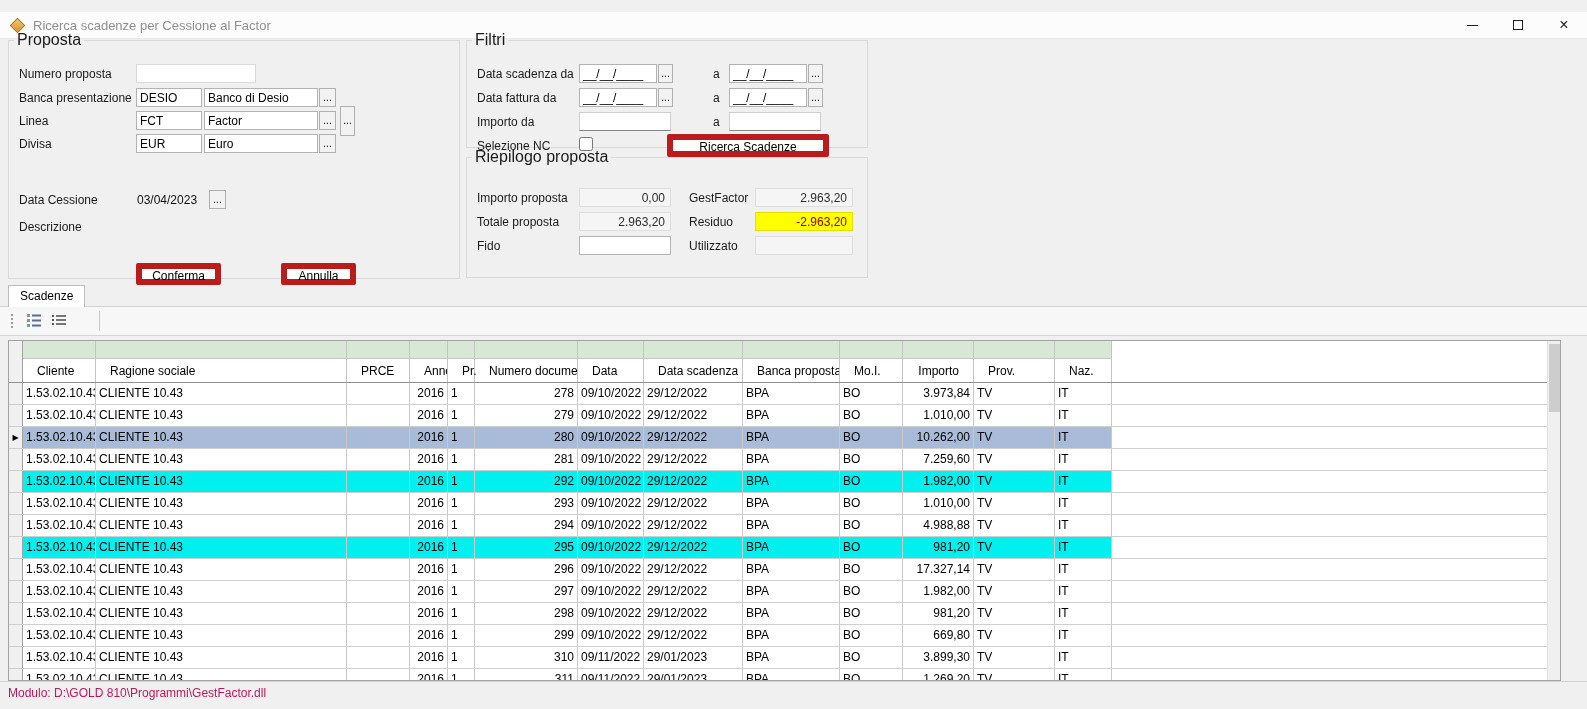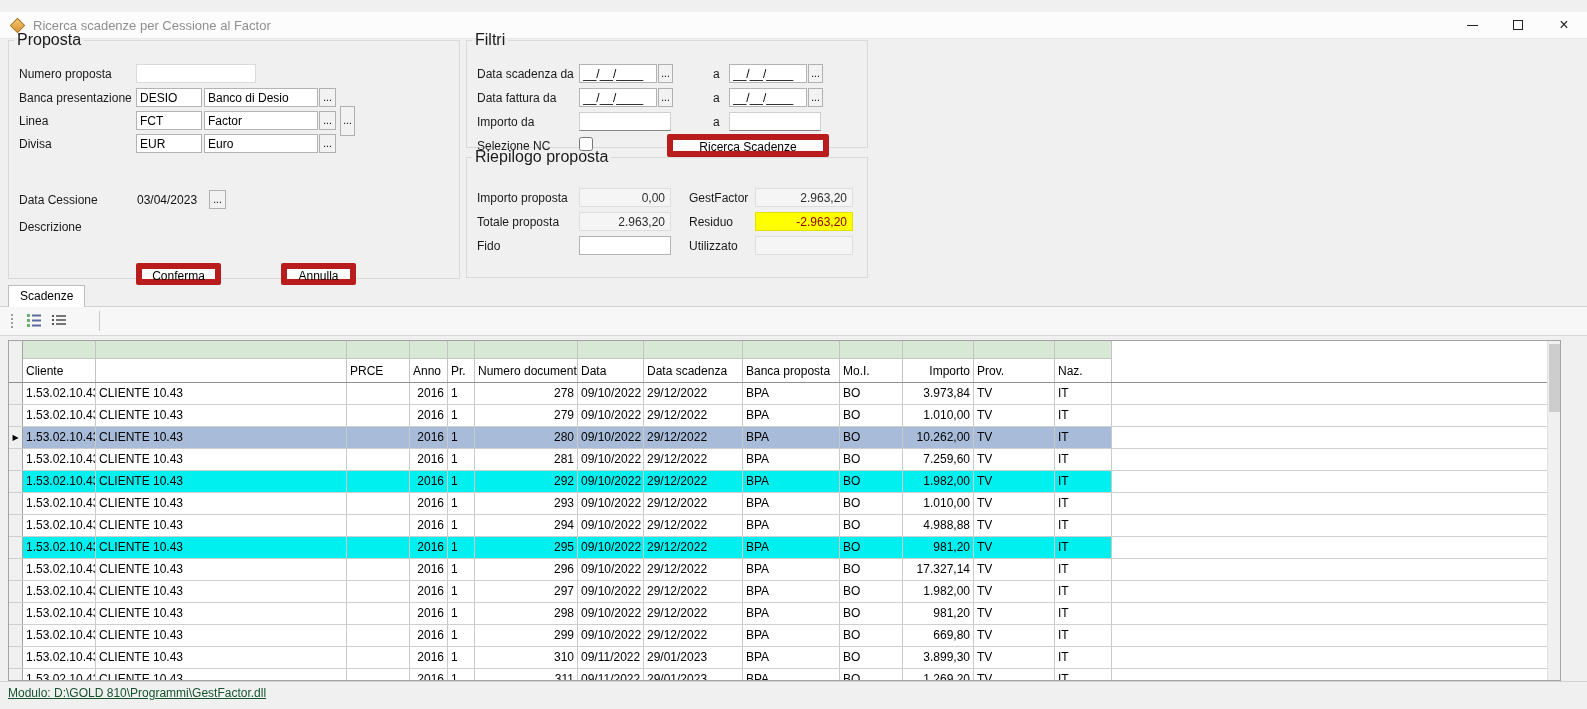--- a/index.html
+++ b/index.html
@@ -40,33 +40,33 @@
   .grip{width:2px;height:15px;background:repeating-linear-gradient(#9a9a9a 0 2px,transparent 2px 4px);margin-right:8px;}
   .tool-btn{width:25px;height:23px;background:transparent;border:1px solid transparent;display:flex;align-items:center;justify-content:center;}
   .tsep{width:1px;height:20px;background:#c9c9c9;margin-left:28px;}
 
   
   .grid{position:absolute;left:8px;top:340px;width:1553px;height:341px;background:#fff;border:1px solid #a3a3a3;overflow:hidden;}
   .ghead{display:flex;height:42px;border-bottom:1px solid #8f8f8f;background:#fff;}
   .mhead{width:14px;background:#f0f0f0;border-right:1px solid #a3a3a3;}
   .hcol{display:flex;flex-direction:column;border-right:1px solid #c3c3c3;flex:0 0 auto;}
   .hgreen{height:18px;background:var(--header-green);border-bottom:1px solid #c6c6c6;}
-  .hlabel{flex:1;display:flex;align-items:center;padding:0 3px;font-size:12px;white-space:nowrap;overflow:hidden;}
+  .hlabel{flex:1;display:flex;align-items:center;padding:0 14px;font-size:12px;white-space:nowrap;overflow:hidden;}
   .hlabel.r{justify-content:flex-end;}
   .grow{display:flex;height:22px;border-bottom:1px solid #cfcfcf;background:#fff;}
   .marker{width:14px;background:#f0f0f0;border-right:1px solid #a3a3a3;font-size:8px;display:flex;align-items:center;justify-content:center;flex:0 0 auto;}
   .gcell{border-right:1px solid #c9c9c9;padding:0 3px;line-height:21px;font-size:12px;overflow:hidden;white-space:nowrap;flex:0 0 auto;}
   .gcell.r{text-align:right;}
   .grow.selected .gcell{background:var(--selected-row);}
   .grow.cyan .gcell{background:var(--marked-row);}
   .vscroll{position:absolute;top:0;right:0;width:13px;height:100%;background:#f0f0f0;border-left:1px solid #e2e2e2;}
   .vthumb{position:absolute;top:3px;left:1px;width:11px;height:68px;background:#cdcdcd;}
 
   
-  .statusbar{position:absolute;left:0;top:681px;width:100%;height:28px;background:#f0f0f0;border-top:1px solid #d2d2d2;padding:4px 0 0 8px;color:#14532d;text-decoration:underline;}
+  .statusbar{position:absolute;left:0;top:681px;width:100%;height:28px;background:#f0f0f0;border-top:1px solid #d2d2d2;padding:4px 0 0 8px;color:#be185d;}
 </style>
 </head>
 <body>
 
 <div class="titlebar">
   <span class="app-icon"></span>
   <span class="title-text">Ricerca scadenze per Cessione al Factor</span>
   <div class="win-btns">
     <button class="win-btn">
         <span class="min-glyph"></span>
@@ -195,20 +195,21 @@
 <div class="grid">
   <div class="ghead">
     <div class="mhead"></div>
     <div id="ghead-cols" style="display:flex;">
         <div class="hcol" style="width: 73px;">
           <div class="hgreen"></div>
           <div class="hlabel">Cliente</div>
         </div>
         <div class="hcol" style="width: 251px;">
           <div class="hgreen"></div>
+          <div class="hlabel">Ragione sociale</div>
         </div>
         <div class="hcol" style="width: 63px;">
           <div class="hgreen"></div>
           <div class="hlabel">PRCE</div>
         </div>
         <div class="hcol" style="width: 38px;">
           <div class="hgreen"></div>
           <div class="hlabel">Anno</div>
         </div>
         <div class="hcol" style="width: 27px;">

